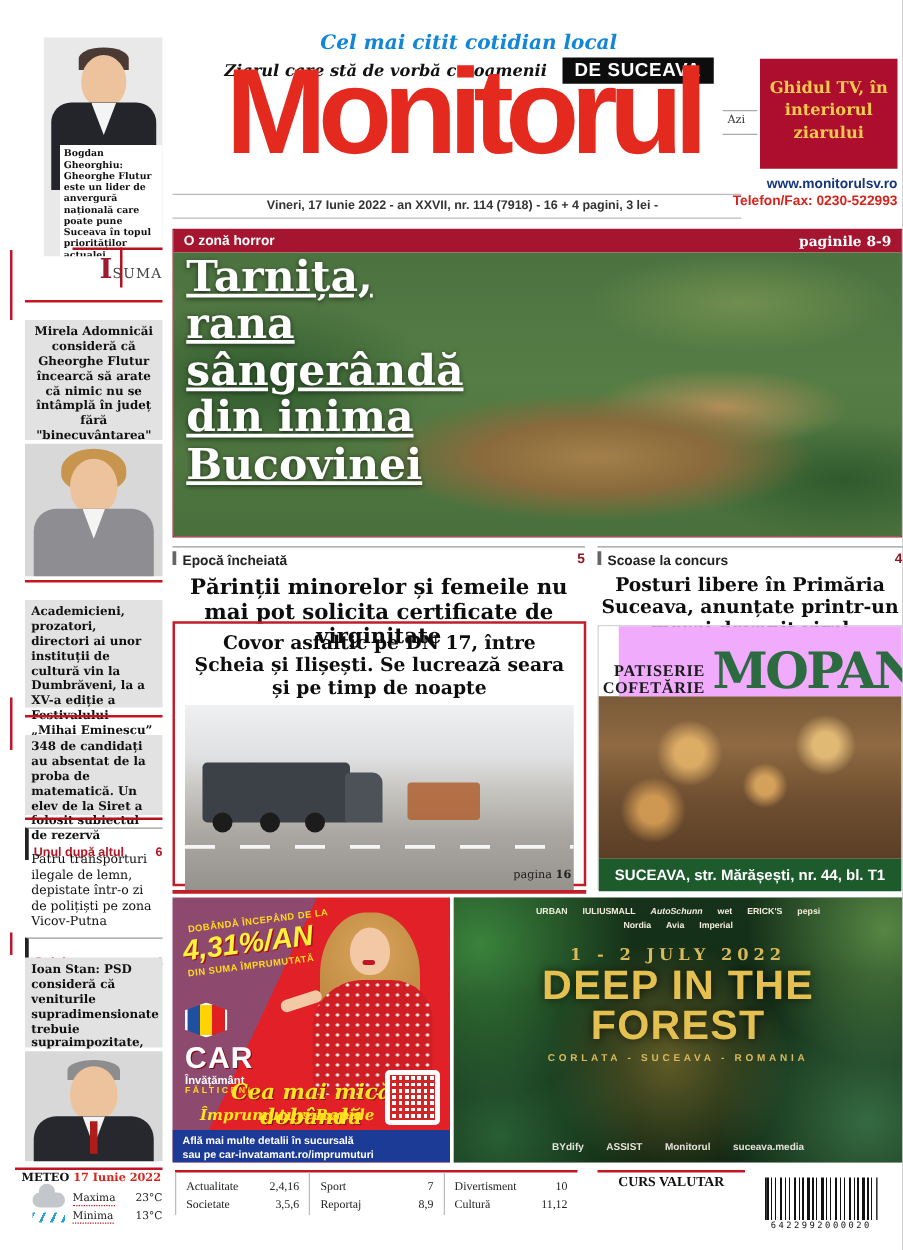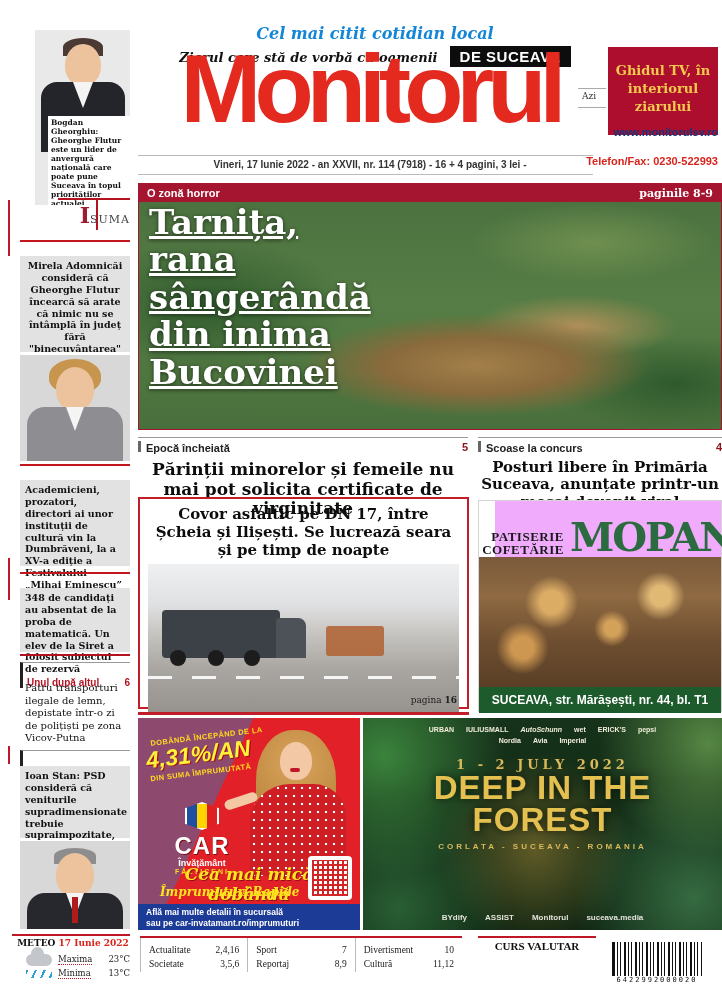--- a/index.html
+++ b/index.html
@@ -9,21 +9,21 @@
 
   
   .tagline-top { left:160px; top:24px; width:430px; text-align:center; font:italic bold 16px "DejaVu Serif", serif; color:#1486d8; }
   .tagline-row { left:160px; top:46px; width:430px; text-align:center; }
   .tagline-sub { font:italic bold 13px "DejaVu Serif", serif; color:#111; }
   .edition-badge { display:inline-block; background:#0d0d0d; color:#fff; font:bold 15px "Liberation Sans", sans-serif; padding:2px 10px; margin-left:12px; letter-spacing:.5px; }
   .masthead-title { left:146px; top:40px; width:448px; text-align:center; font-family:"Liberation Sans", sans-serif; font-weight:bold; font-size:97px; line-height:1; color:#e4291f; letter-spacing:-7px; }
   .tvguide { left:608px; top:47px; width:110px; height:88px; background:#ad0e2d; color:#f3c94f; text-align:center; font:bold 13px/1.4 "DejaVu Serif", serif; padding-top:15px; }
   .azi-line { background:#aaa; height:1px; width:28px; left:578px; }
   .azi { left:582px; top:91px; font:9px "DejaVu Serif", serif; color:#333; }
-  .site { right:4px; top:126px; font:bold 11px "Liberation Sans", sans-serif; color:#16357c; }
+  .site { right:4px; top:141px; font:bold 11px "Liberation Sans", sans-serif; color:#16357c; }
   .phone { right:4px; top:155px; font:bold 11px "Liberation Sans", sans-serif; color:#d8241c; }
   .rule { background:#bbb; height:1px; }
   .dateline { left:150px; top:159px; width:440px; text-align:center; font:bold 10px "Liberation Sans", sans-serif; color:#333; }
 
   
   .promo { left:35px; top:30px; width:95px; height:175px; background:#e9e9e9; overflow:hidden; }
   .promo .head { position:absolute; left:30px; top:14px; width:36px; height:42px; background:#ecc39d; border-radius:50% 50% 46% 46%; }
   .promo .hairp { position:absolute; left:28px; top:8px; width:40px; height:18px; background:#4a3a33; border-radius:50% 50% 0 0; }
   .promo .body { position:absolute; left:6px; top:52px; width:84px; height:70px; background:#23252b; border-radius:16px 16px 0 0; }
   .promo .shirt { position:absolute; left:38px; top:52px; width:20px; height:26px; background:#f4f4f4; clip-path:polygon(50% 0,100% 0,50% 100%,0 0); }
@@ -124,21 +124,21 @@
   .car-ad { left:138px; top:718px; width:222px; height:212px; overflow:hidden;
     background:linear-gradient(115deg,#8e4a6e 0%, #8e4a6e 36%, #e12127 36%); }
   .car-rate1 { left:12px; top:14px; transform:rotate(-7deg); color:#ffd91e; font:bold 7.5px "Liberation Sans", sans-serif; letter-spacing:.4px; }
   .car-rate2 { left:8px; top:23px; transform:rotate(-7deg); color:#fff33a; font:italic bold 23px "Liberation Sans", sans-serif; text-shadow:1px 1px 0 #a30d12; }
   .car-rate3 { left:12px; top:50px; transform:rotate(-7deg); color:#ffd91e; font:bold 7.5px "Liberation Sans", sans-serif; letter-spacing:.4px; }
   .car-hair { left:118px; top:12px; width:80px; height:108px; background:radial-gradient(circle at 50% 30%, #d9a45c 0%, #c08a42 60%, #a8732f 100%); border-radius:46% 46% 40% 40%; }
   .car-face { left:142px; top:24px; width:32px; height:38px; background:#f2c9a4; border-radius:50% 50% 46% 46%; }
   .car-lips { left:152px; top:50px; width:10px; height:4px; background:#c01828; border-radius:2px; }
   .car-dress { left:112px; top:66px; width:96px; height:92px; background:radial-gradient(circle, #fff 0 1px, transparent 1.6px) 0 0/8px 8px, #d01f24; border-radius:42% 34% 0 0; }
   .car-arm { left:86px; top:78px; width:34px; height:10px; background:#f2c9a4; border-radius:6px; transform:rotate(-18deg); }
-  .car-logo { left:26px; top:84px; width:76px; text-align:center; }
+  .car-logo { left:10px; top:84px; width:76px; }
   .car-flag { display:inline-block; width:34px; height:28px; background:linear-gradient(90deg,#1f4fa0 0 33%,#ffd400 33% 66%,#e02020 66%); clip-path:polygon(50% 0,100% 22%,100% 78%,50% 100%,0 78%,0 22%); border:2px solid #fff; }
   .car-name { font:bold 24px/1 "Liberation Sans", sans-serif; color:#fff; text-shadow:1px 1px 0 #7a1014; letter-spacing:1px; }
   .car-sub1 { font:bold 9px "Liberation Sans", sans-serif; color:#fff; }
   .car-sub2 { font:bold 7px "Liberation Sans", sans-serif; color:#ffd91e; letter-spacing:2px; }
   .car-slogan { left:6px; top:146px; width:210px; text-align:center; font:italic bold 17px "DejaVu Serif", serif; color:#ffe51f; text-shadow:1px 1px 0 #8d1115; }
   .car-slogan2 { left:22px; top:167px; font:italic bold 12px "DejaVu Serif", serif; color:#ffe51f; }
   .car-scan { left:104px; top:172px; font:italic bold 6.5px "Liberation Sans", sans-serif; color:#ffd91e; }
   .qr { right:8px; top:138px; width:44px; height:44px; background:#fff; border-radius:4px; padding:4px; }
   .qr-inner { width:100%; height:100%;
     background:

